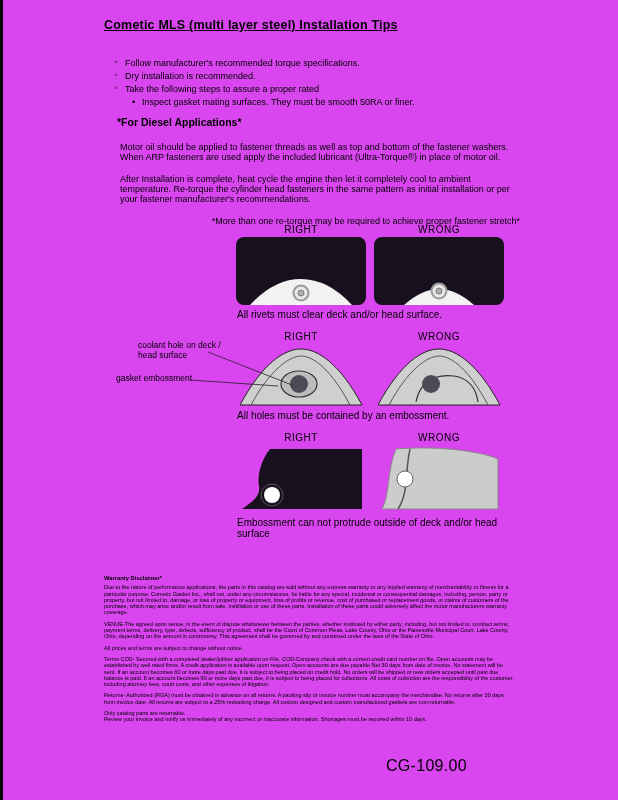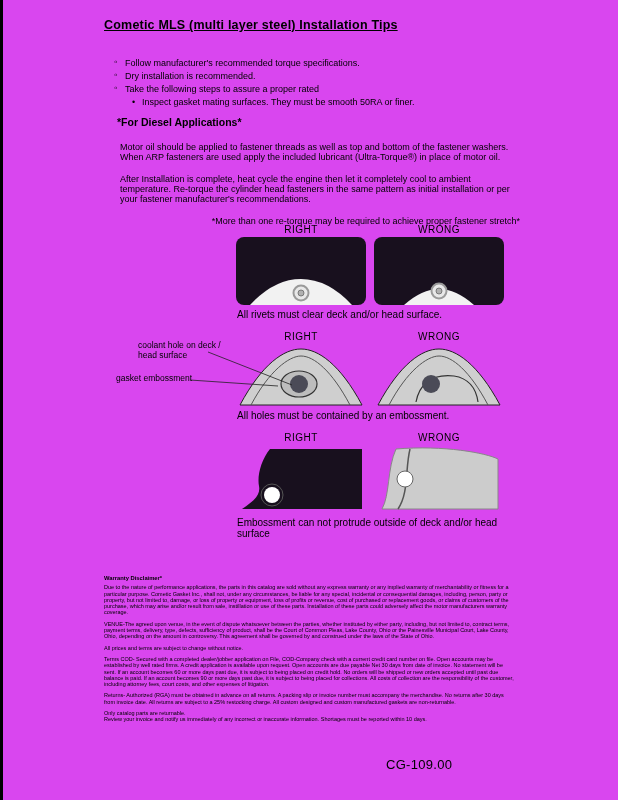--- a/index.html
+++ b/index.html
@@ -36,21 +36,21 @@
   .callout { position:absolute; font-size:8.5px; line-height:9.5px; }
   .callout1 { left:138px; top:341px; width:88px; }
   .callout2 { left:116px; top:374px; width:90px; }
   .callout-lines { position:absolute; left:186px; top:344px; }
 
   .disclaimer { position:absolute; left:104px; top:575px; width:410px; font-size:5.5px; line-height:6.3px; }
   .disclaimer .disc-head { font-weight:bold; margin-bottom:3px; font-size:5.8px; }
   .disclaimer p { margin:0 0 5px 0; }
   .disclaimer p.tight { margin:0; }
 
-  .footer-code { position:absolute; left:386px; top:757px; font-size:13px; letter-spacing:0.3px; }
+  .footer-code { position:absolute; left:386px; top:757px; font-size:16px; letter-spacing:0.3px; }
 </style>
 </head>
 <body>
 
 <div class="page">
   <div class="left-bar"></div>
 
   <div class="title">Cometic MLS (multi layer steel) Installation Tips</div>
 
   <ul class="tips">

